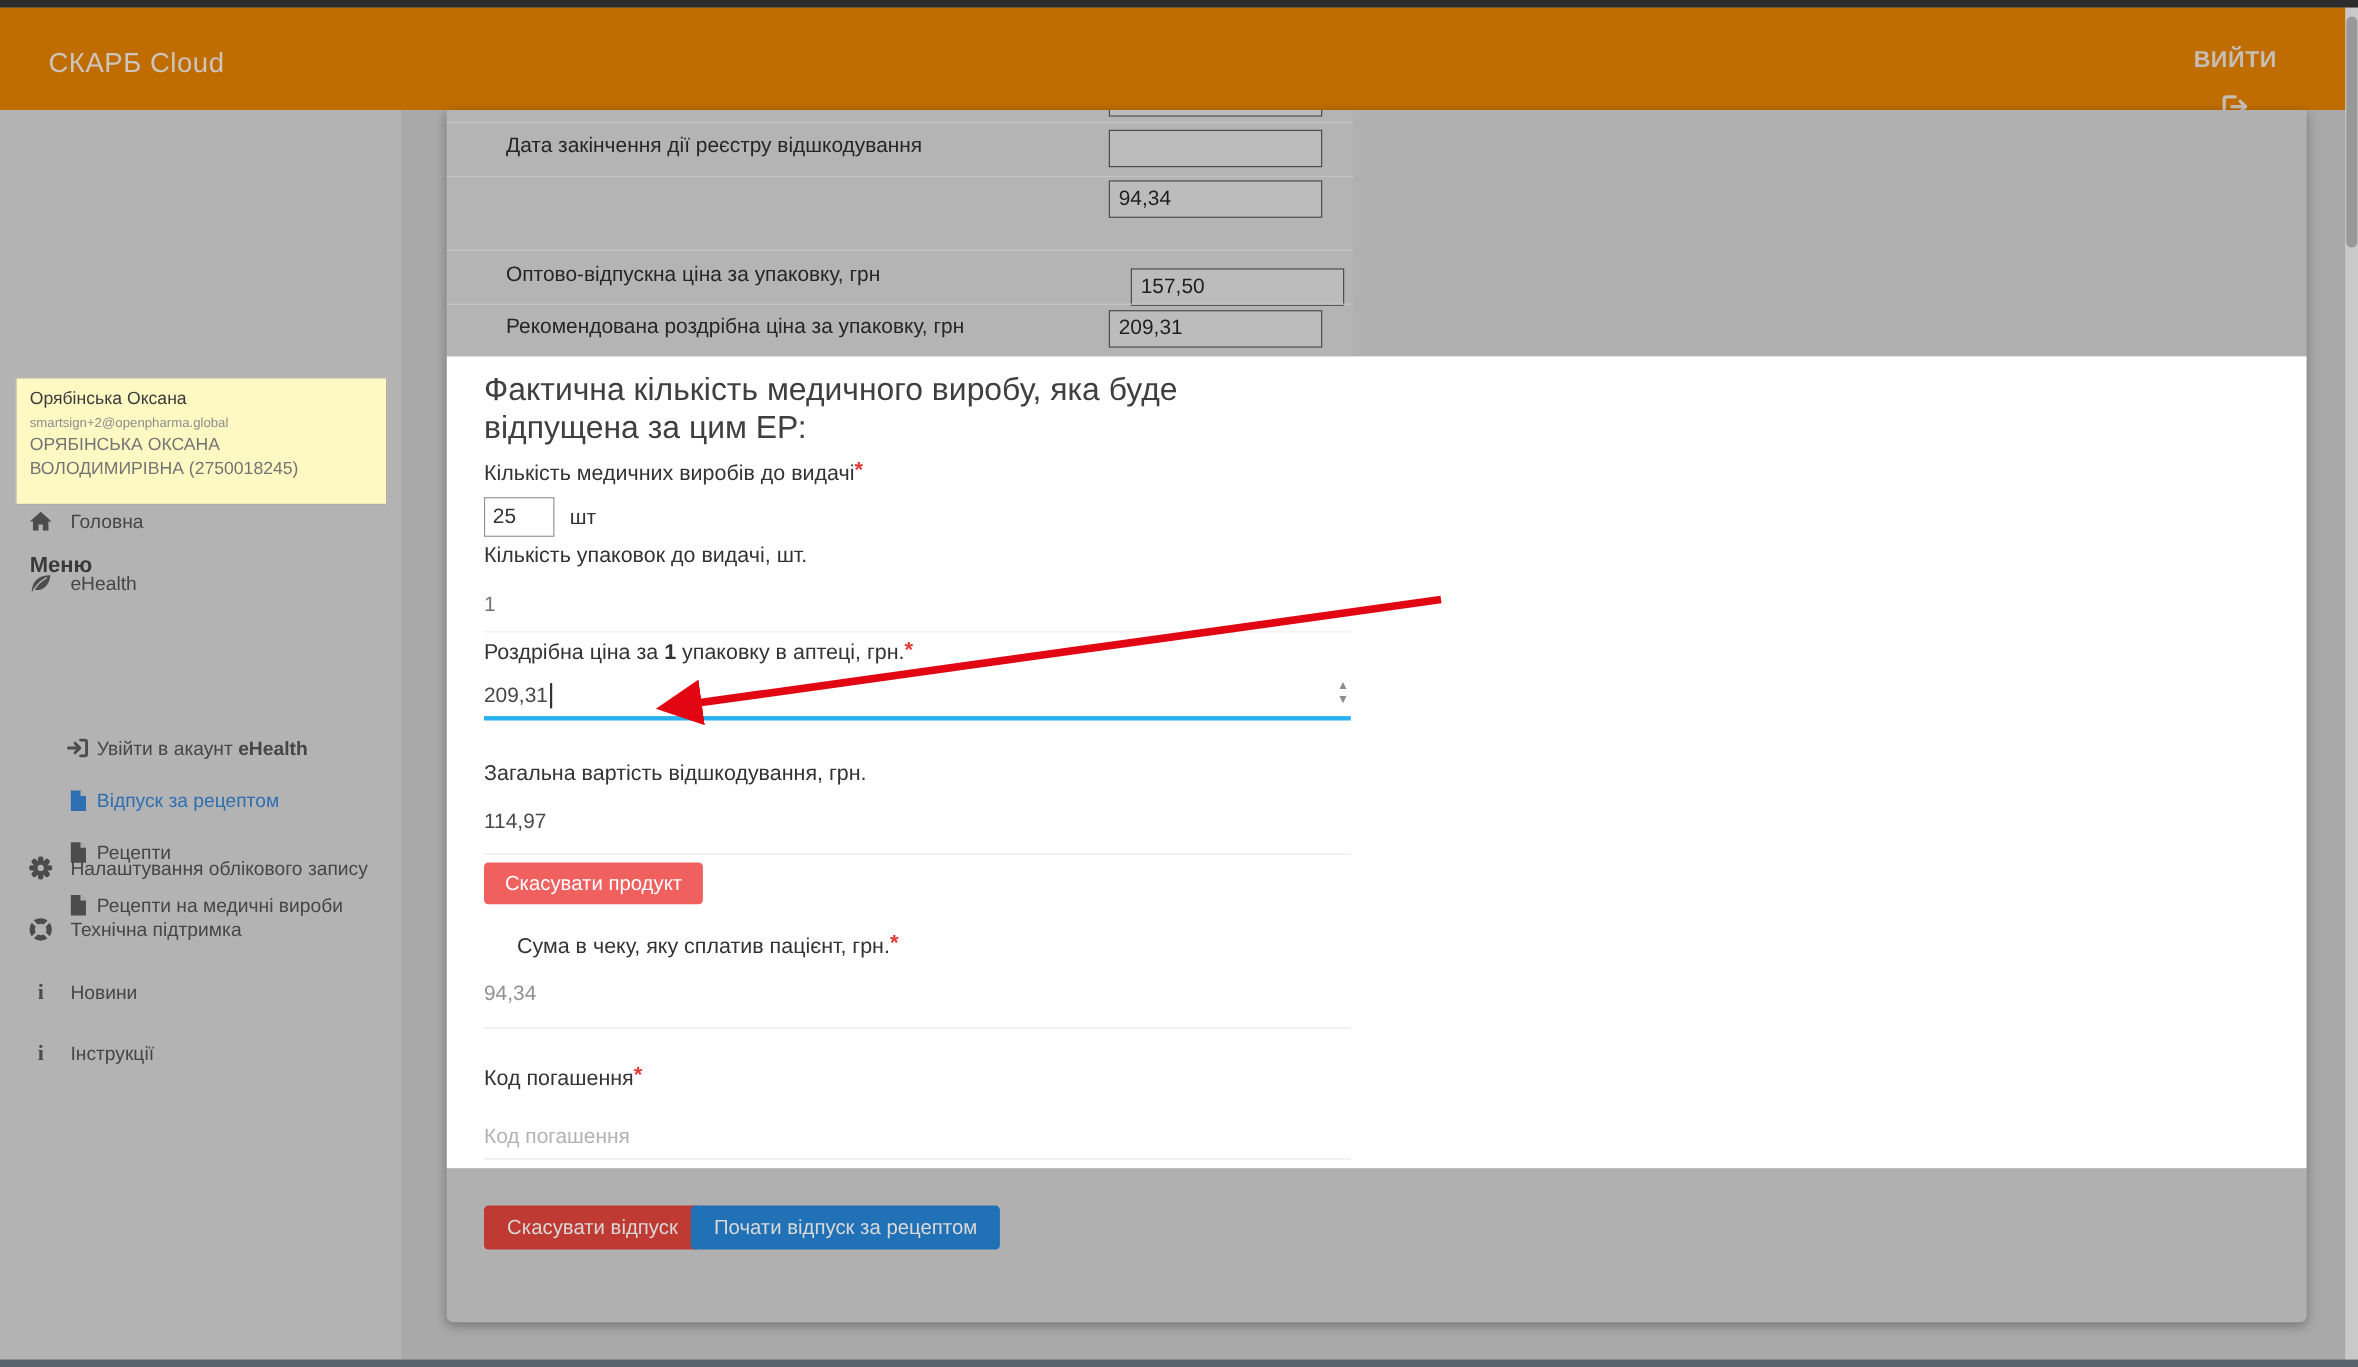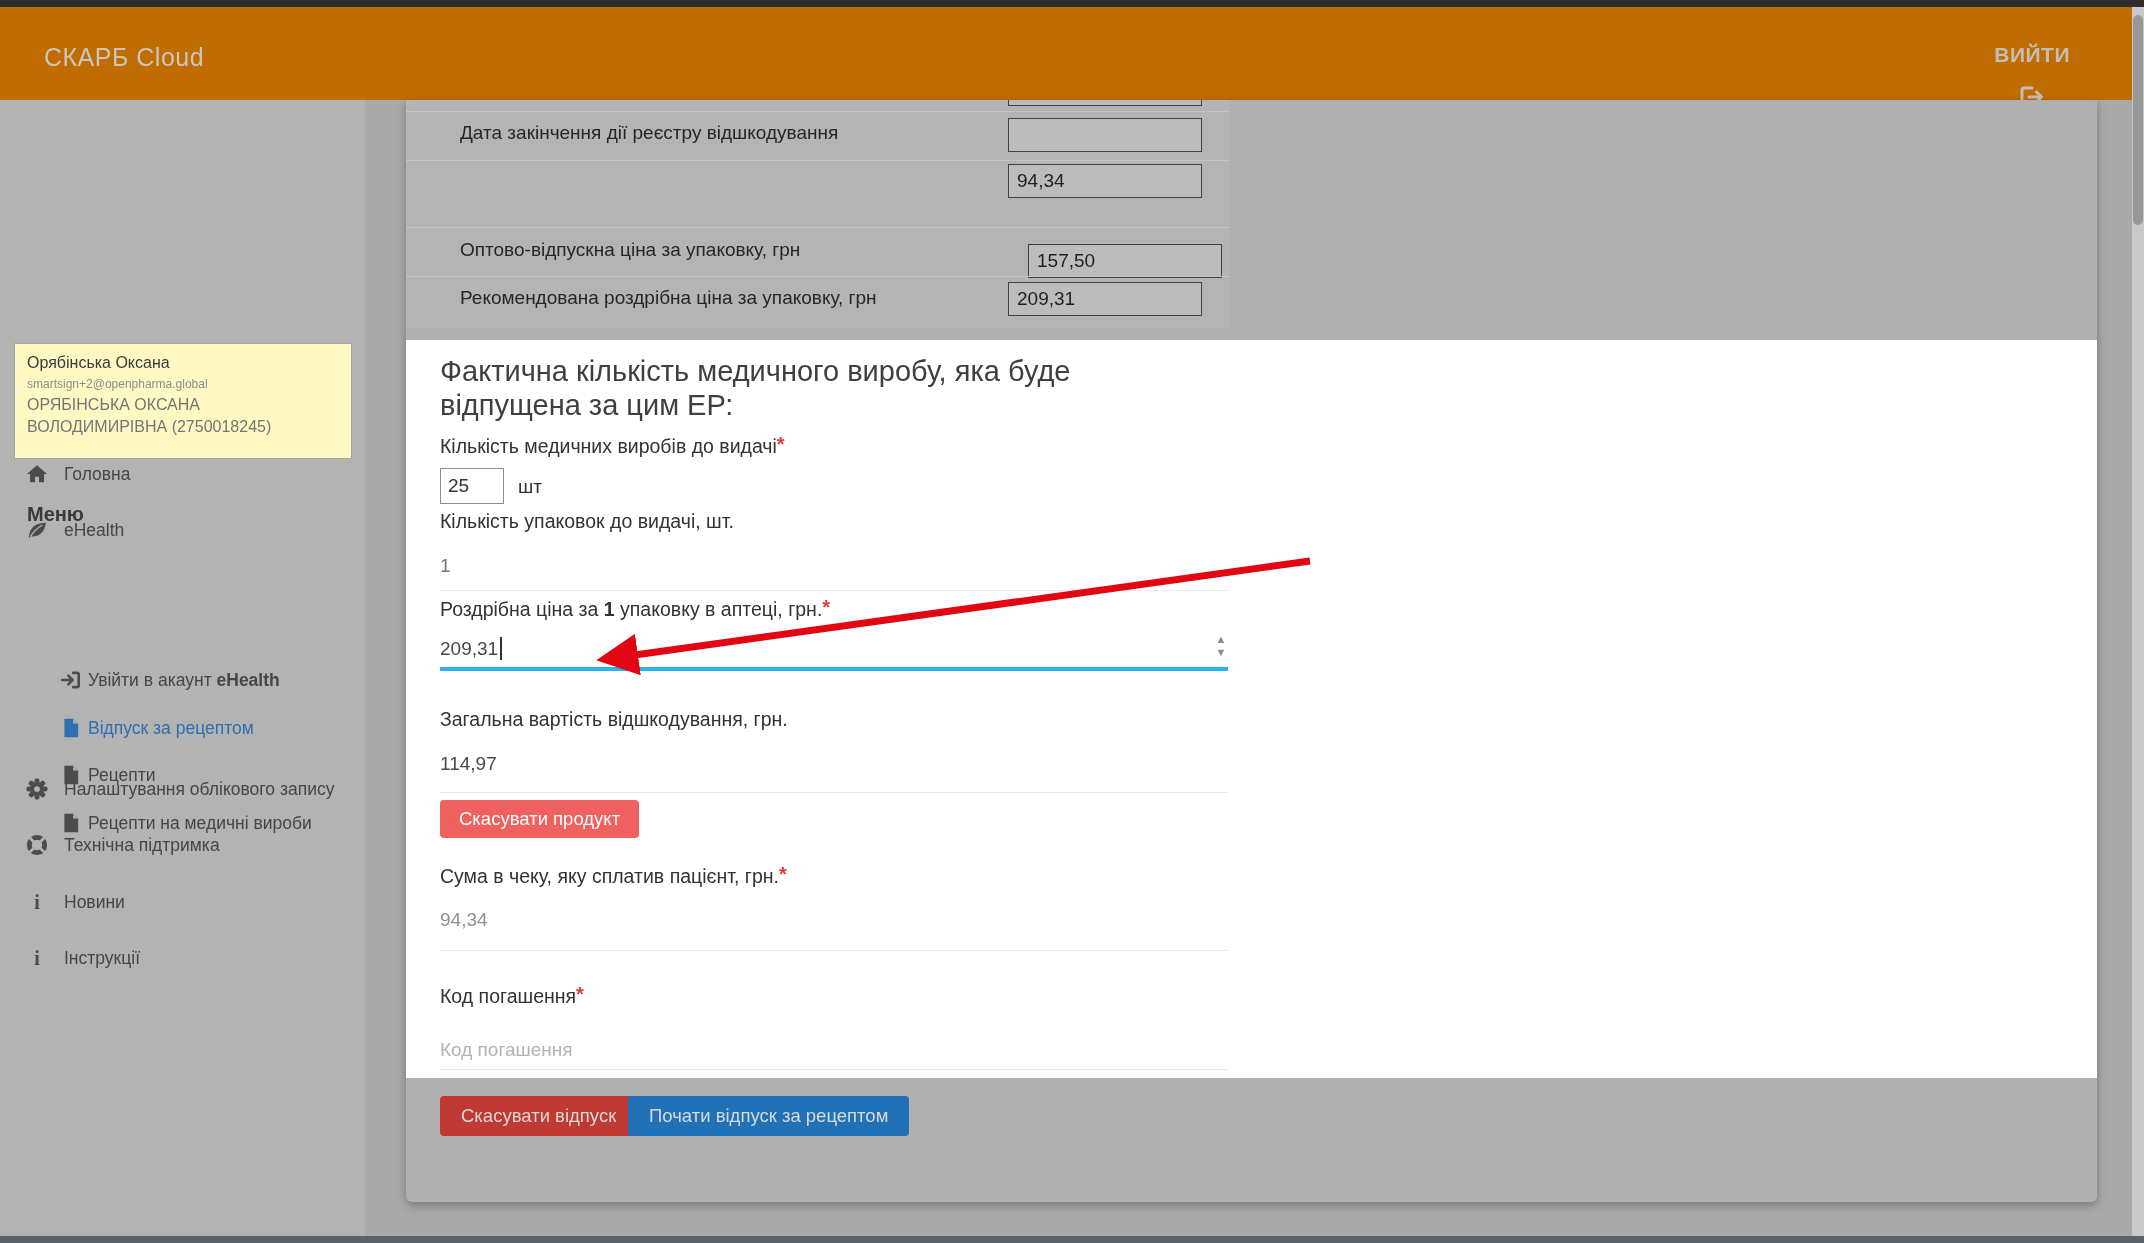--- a/index.html
+++ b/index.html
@@ -37,21 +37,21 @@
   
   .card { position:absolute; left:406px; top:100px; width:1691px; height:1102px; background:#b0b0b0;
           border-radius:0 0 6px 6px; box-shadow:0 3px 10px rgba(0,0,0,.3); overflow:hidden; }
   .table-zone { position:absolute; left:0; top:0; width:824px; height:228px; background:#b4b4b4; }
   .sep { position:absolute; left:0; width:824px; height:1px; background:#c6c6c6; }
   .t-lbl { position:absolute; left:54px; width:480px; font-size:19px; color:#262626; line-height:22px; }
   .t-input { position:absolute; left:602px; width:194px; height:34px; background:#bcbcbc; border:1.5px solid #424242;
              font-family:"Liberation Sans", sans-serif; font-size:19px; color:#1f1f1f; padding:0 8px; }
 
   
-  .spot { position:absolute; left:0; top:240px; width:1691px; height:738px; background:#ffffff; }
+  .spot { position:absolute; left:0; top:224px; width:1691px; height:738px; background:#ffffff; }
   .title { position:absolute; left:34px; font-size:29px; color:#3f3f3f; line-height:34px; }
   .w-lbl { position:absolute; left:34px; font-size:19.5px; color:#333333; }
   .req { color:#e53935; font-weight:bold; font-size:20px; vertical-align:2px; }
   .qty-input { position:absolute; left:34px; top:128px; width:64px; height:36px; border:1px solid #8d8d8d; background:#fff;
                font-family:"Liberation Sans", sans-serif; font-size:19px; color:#333; padding:0 7px; }
   .qty-unit { position:absolute; left:112px; top:136px; font-size:19px; color:#333; }
   .ro-val { position:absolute; left:34px; font-size:19px; color:#757575; }
   .hline { position:absolute; left:34px; width:788px; height:1px; background:#ececec; }
   .price-val { position:absolute; left:34px; top:297px; font-size:19px; color:#464646; display:flex; align-items:center; }
   .caret { display:inline-block; width:1.5px; height:23px; background:#333; margin-left:2px; }
@@ -250,21 +250,21 @@
         <span>▼</span>
       </div>
     <div class="blue-underline"></div>
 
     <div class="w-lbl" style="top:368px;">Загальна вартість відшкодування, грн.</div>
     <div class="dark-val" style="top:413px;">114,97</div>
     <div class="divider" style="top:452px;"></div>
 
     <button class="btn btn-product">Скасувати продукт</button>
 
-    <div class="w-lbl" style="top:523px;"><span>Сума в чеку, яку сплатив пацієнт, грн.</span><span class="req">*</span></div>
+    <div class="w-lbl" style="top:523px;margin-left:30px;"><span>Сума в чеку, яку сплатив пацієнт, грн.</span><span class="req">*</span></div>
     <div class="gray-val" style="top:569px;">94,34</div>
     <div class="divider" style="top:610px;"></div>
 
     <div class="w-lbl" style="top:643px;"><span>Код погашення</span><span class="req">*</span></div>
     <input class="code-input" placeholder="Код погашення" style="">
 
     <svg class="arrow-svg" width="1691" height="738" viewBox="0 0 1691 738" style="top:0;">
       <defs>
         <marker id="ah" markerWidth="6" markerHeight="6" refX="4.6" refY="3" orient="auto">
           <path d="M0,0 L6,3 L0,6 Z" fill="#e20613"></path>

